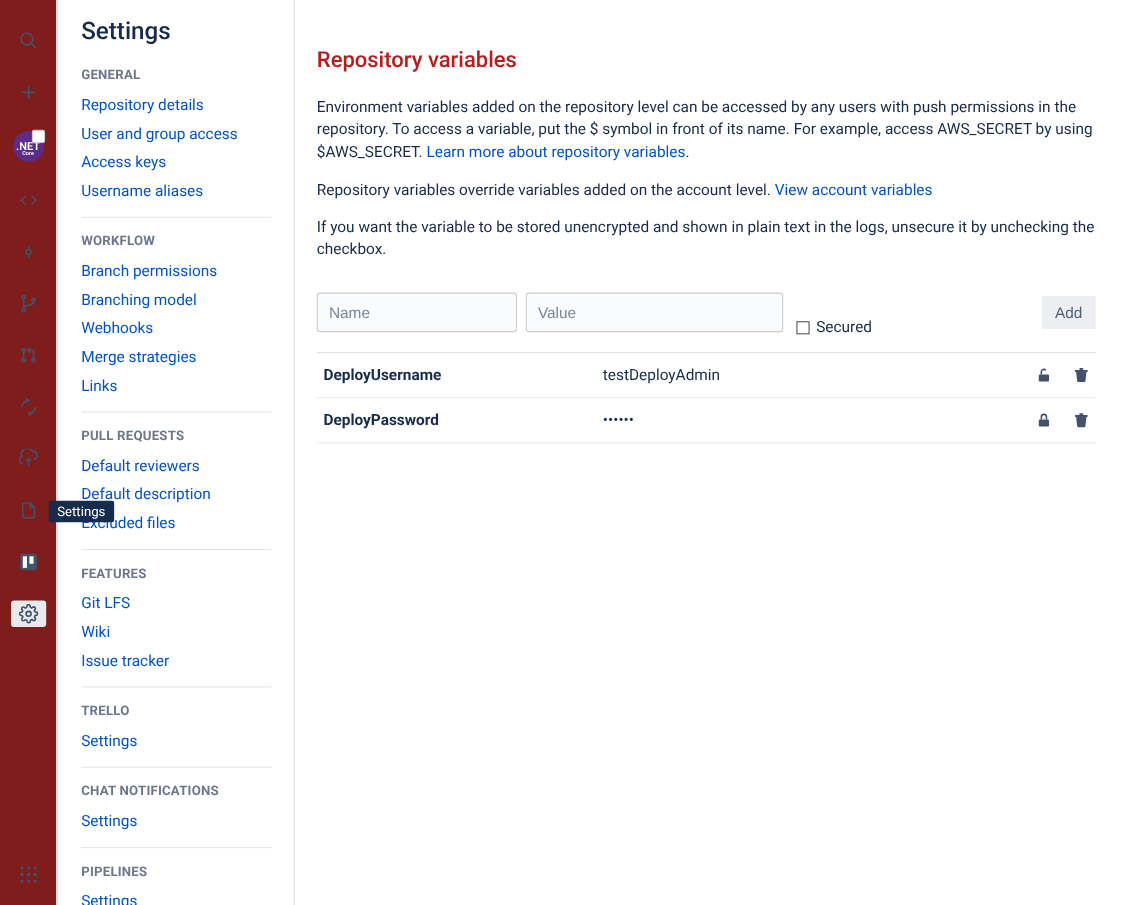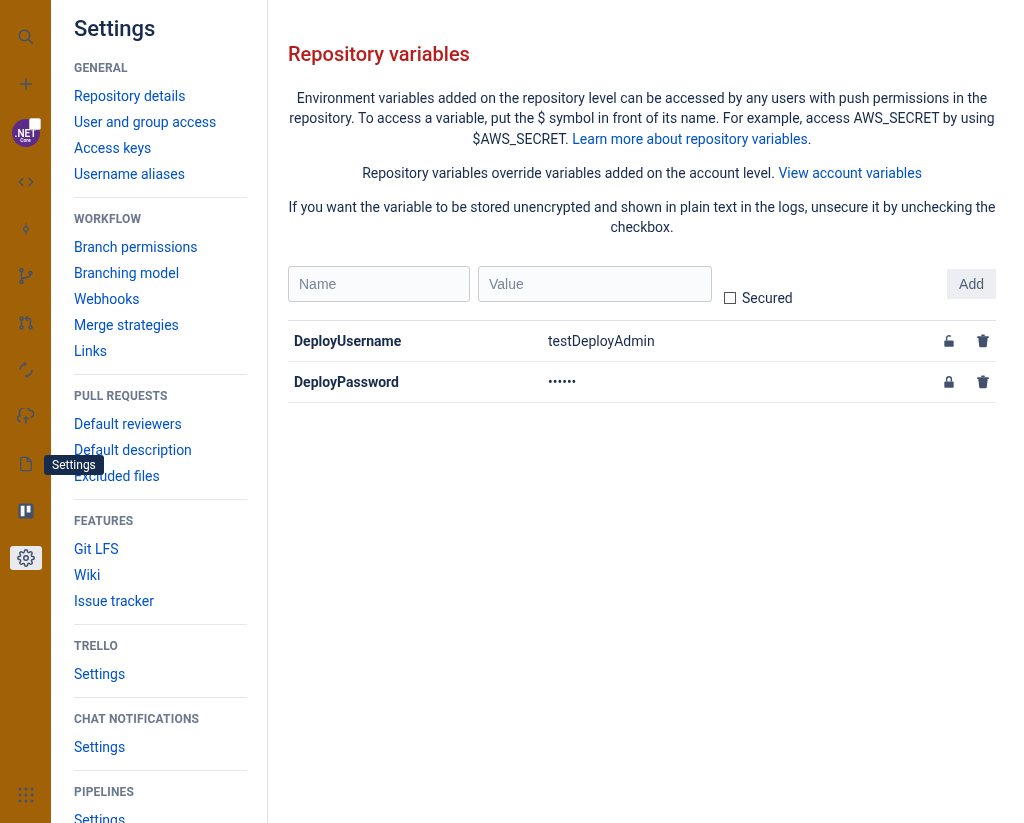--- a/index.html
+++ b/index.html
@@ -9,21 +9,21 @@
     font-size: 14px;
     color: #172B4D;
     background: #fff;
     width: 1024px;
     height: 823px;
     overflow: hidden;
   }
   .app { display: flex; height: 100%; }
   .iconbar {
     width: 52px;
-    background: #a16207;
+    background: #7f1d1d;
     border-right: 1px solid #f5f5f5;
     display: flex;
     flex-direction: column;
     align-items: center;
     padding-top: 25px;
     gap: 23px;
     position: relative;
   }
   .icon-btn {
     width: 32px;
@@ -113,21 +113,20 @@
     font-size: 20px;
     font-weight: 500;
     margin: 0 0 22px 0;
     color: #b91c1c;
   }
   .desc {
     font-size: 14px;
     color: #172B4D;
     line-height: 1.45;
     margin: 0 0 14px 0;
-    text-align: center;
   }
   .desc a, .link { color: #0052CC; text-decoration: none; cursor: pointer; }
   .form-row {
     display: flex;
     align-items: center;
     gap: 8px;
     padding: 10px 0 14px 0;
     border-bottom: 1px solid #dfe1e6;
   }
   .input {

